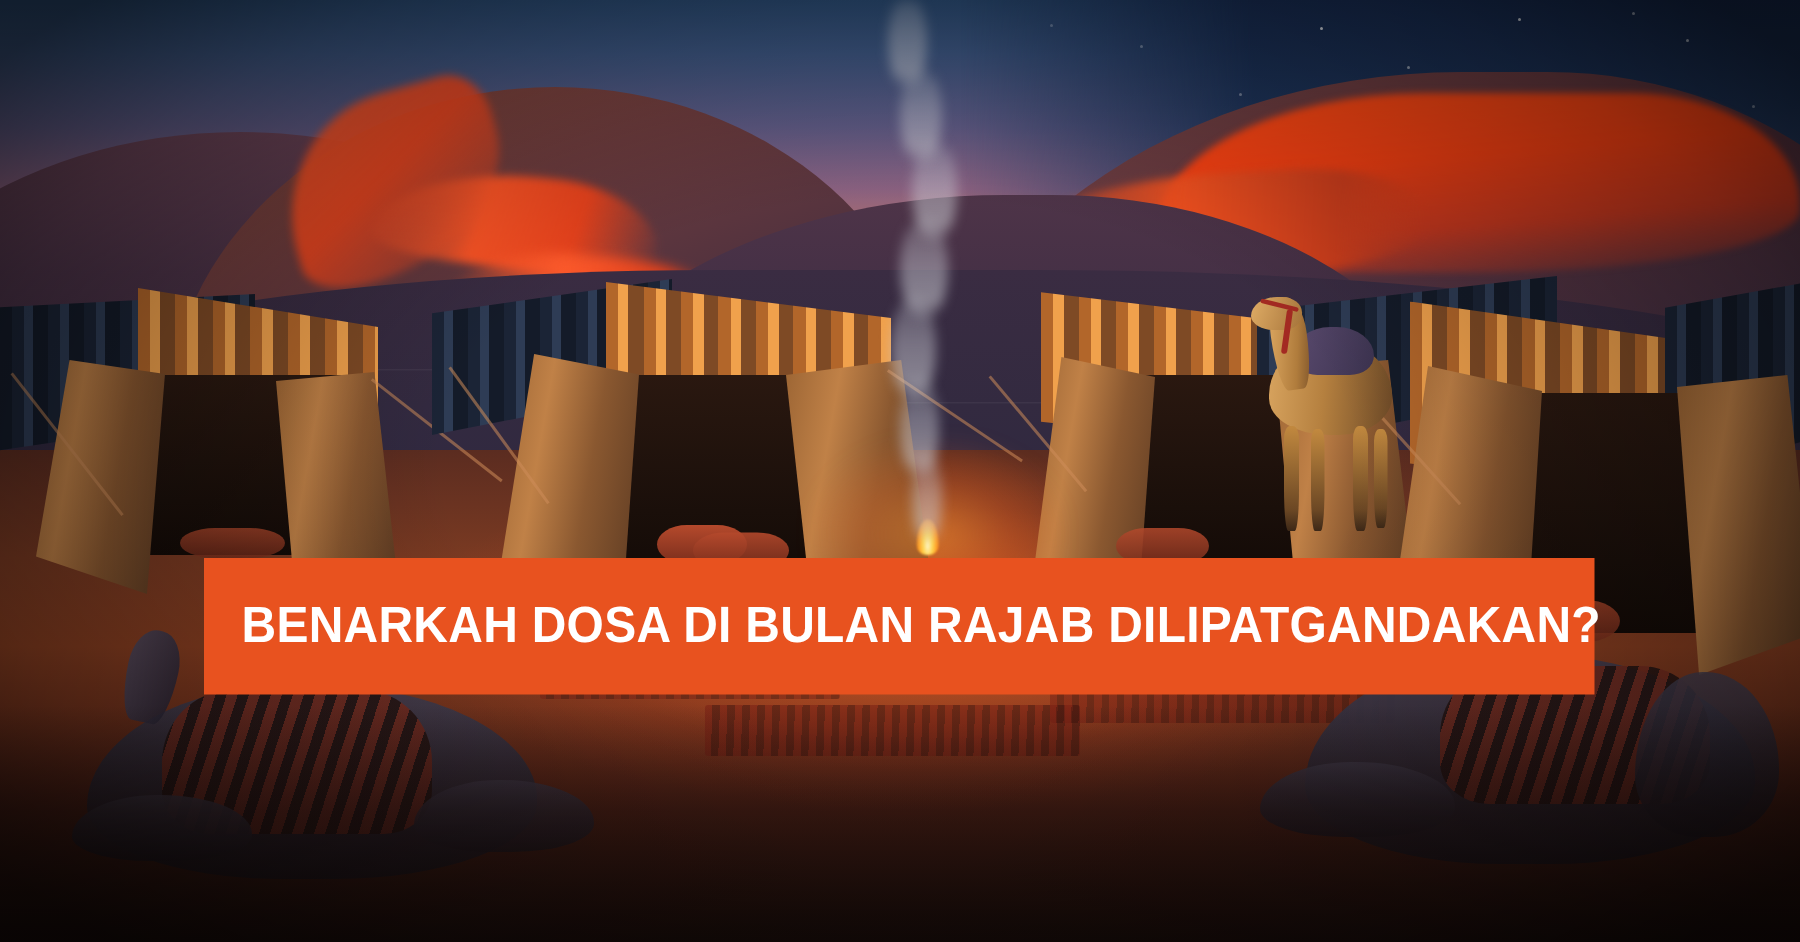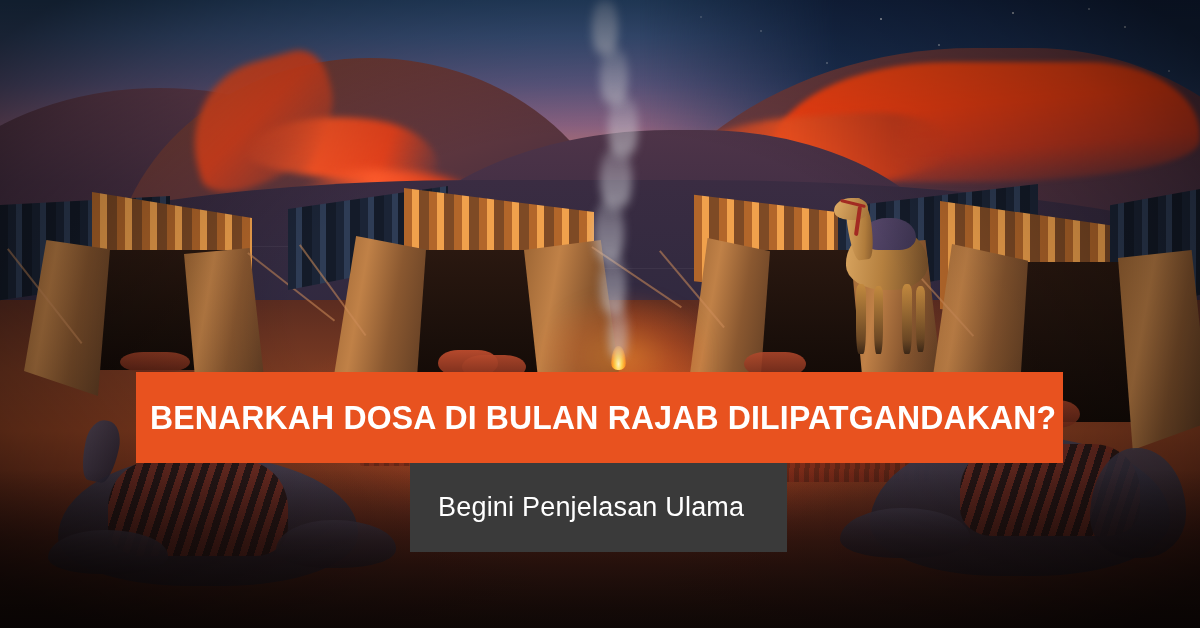--- a/index.html
+++ b/index.html
@@ -246,21 +246,21 @@
     pointer-events:none;
   }
 
   
   .headline-bar {
     position:absolute;
     left:136px; top:372px;
     width:927px; height:91px;
     background:#e8521f;
     display:flex; align-items:center;
-    padding-left:14px;
+    padding-left:25px;
   }
   .headline-text {
     color:#ffffff;
     font-family:"Liberation Sans Narrow","Liberation Sans", sans-serif;
     font-weight:bold;
     font-size:34px;
     letter-spacing:.2px;
     white-space:nowrap;
     transform:scaleX(.94);
     transform-origin:left center;
@@ -440,18 +440,15 @@
     <div class="camel-rest" style="left:1090px;top:448px;width:96px;height:110px;opacity:.9;"></div>
   </div>
 
   <div class="ground-dark"></div>
   <div class="vignette"></div>
 
   <div class="headline-bar">
     <span class="headline-text">BENARKAH DOSA DI BULAN RAJAB DILIPATGANDAKAN?</span>
   </div>
 
-  <div class="subtitle-box">
-    <span class="subtitle-text">Begini Penjelasan Ulama</span>
-  </div>
 
 
 </div>
 
 </body></html>

